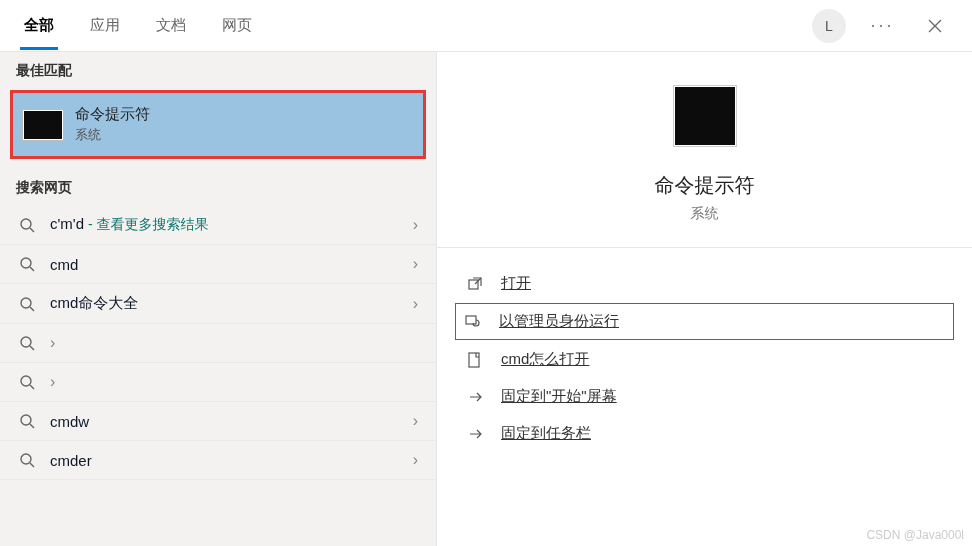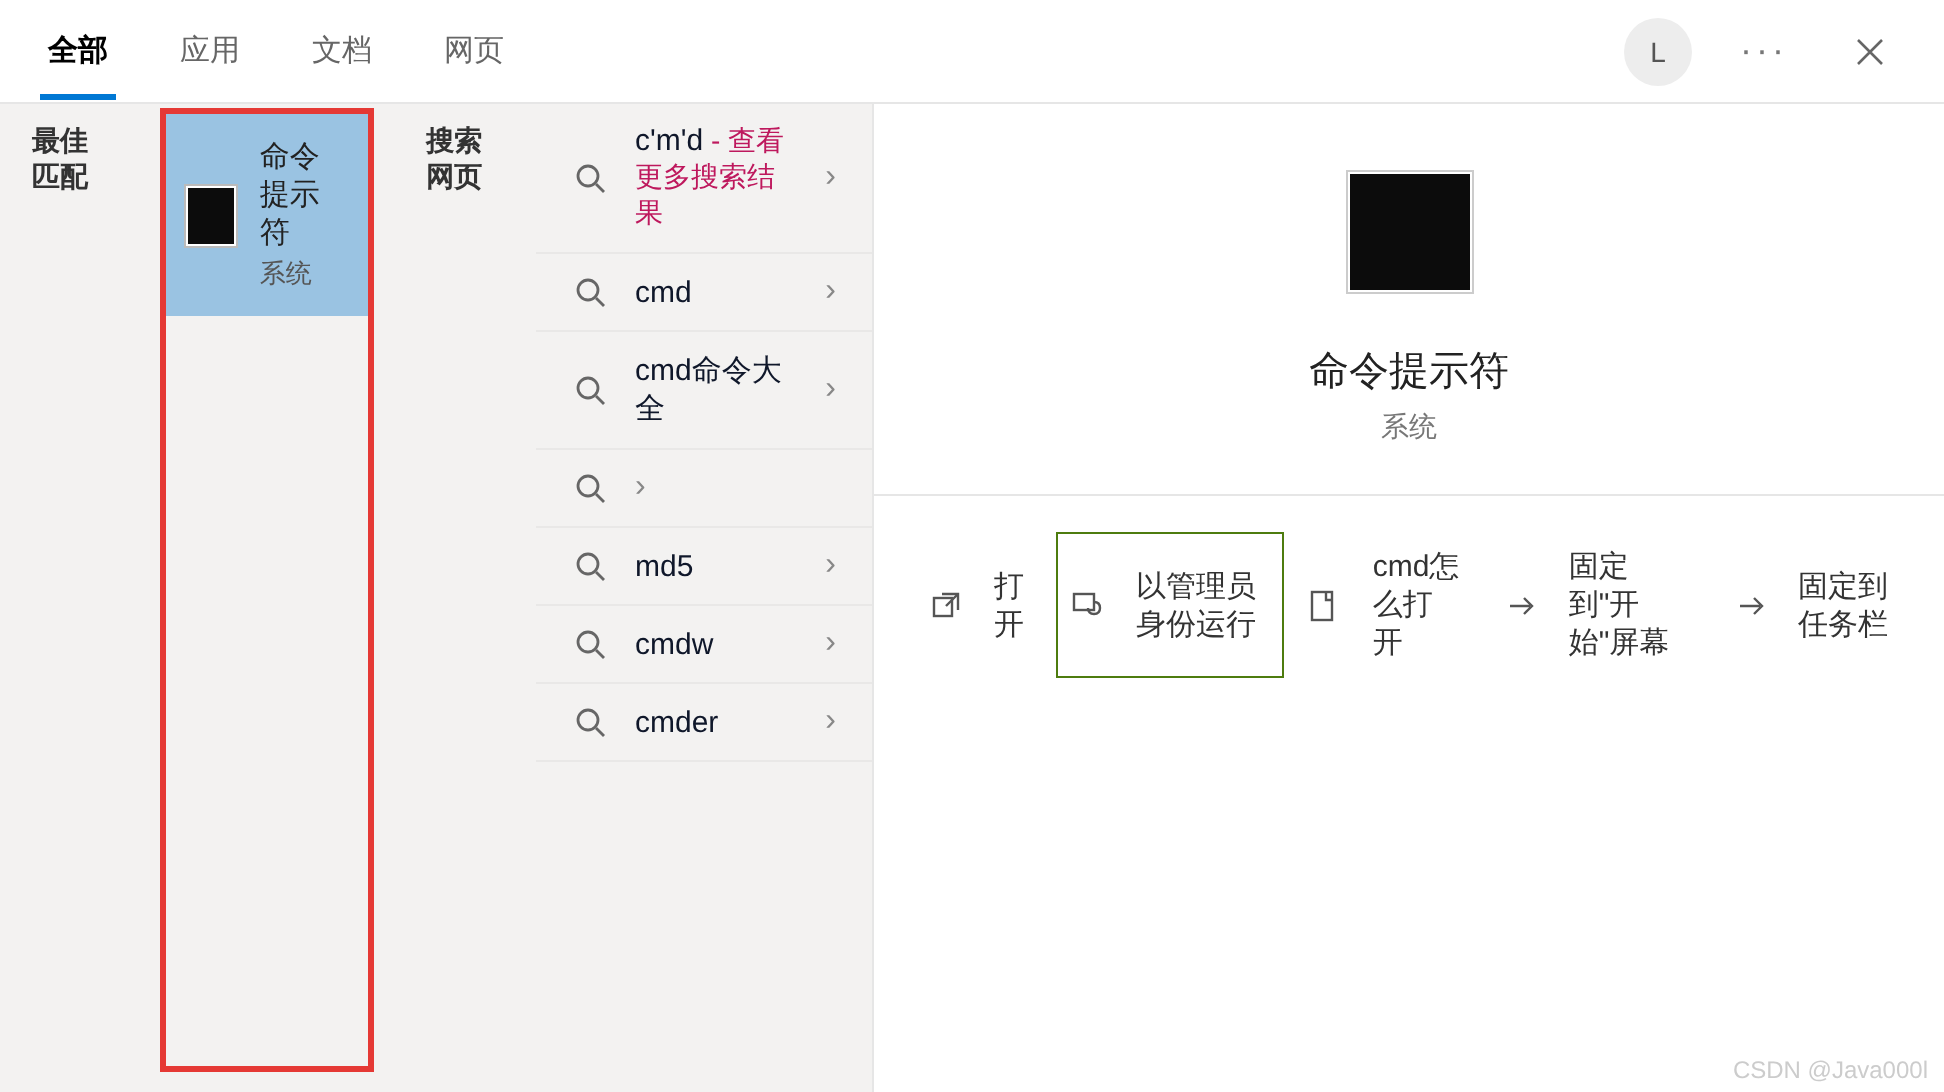--- a/index.html
+++ b/index.html
@@ -43,21 +43,21 @@
       display: flex; align-items: center; justify-content: center;
       color: #555; font-size: 14px;
     }
     .ellipses { color: #777; font-size: 18px; letter-spacing: 2px; padding: 0 4px; }
     .closebtn { width: 34px; height: 34px; display: flex; align-items: center; justify-content: center; }
     .closebtn svg { stroke: #666; }
     .body { display: flex; flex: 1; min-height: 0; }
     .left {
       width: 437px;
       background: #f3f2f1;
-      display: flex; flex-direction: row;
+      display: flex; flex-direction: column;
       border-right: 1px solid #e6e6e6;
     }
     .section-header {
       font-size: 14px;
       font-weight: 600;
       padding: 10px 16px 8px 16px;
       color: #333;
     }
     .best-match-wrap {
       margin: 2px 10px 10px 10px;
@@ -81,21 +81,21 @@
     .bm-sub { font-size: 13px; color: #555; margin-top: 2px; }
     .list-row {
       display: flex; align-items: center;
       padding: 10px 18px;
       gap: 14px;
       border-bottom: 1px solid rgba(0,0,0,0.04);
     }
     .list-row .icon-slot { width: 18px; display:flex; align-items:center; justify-content:center; }
     .list-row .label { flex: 1; font-size: 15px; color: #555; }
     .list-row .label strong { font-weight: 400; color: #0f172a; }
-    .list-row .label .hint { color: #be185d; font-size: 14px; }
+    .list-row .label .hint { color: #0f766e; font-size: 14px; }
     .list-row .chev { color: #888; font-size: 16px; }
     .right {
       flex: 1;
       background: #fff;
       display: flex;
       flex-direction: column;
       align-items: stretch;
     }
     .detail-top {
       display: flex; flex-direction: column; align-items: center;
@@ -107,22 +107,23 @@
       width: 62px; height: 60px;
       background: #0c0c0c;
       border: 1px solid #fff;
       box-shadow: 0 0 0 1px #ccc;
       margin-bottom: 26px;
     }
     .detail-title { font-size: 20px; color: #222; }
     .detail-sub { font-size: 14px; color: #777; margin-top: 6px; }
     .actions {
       padding: 18px 18px 0 18px;
-      display: flex; 
+      display: flex; flex-direction: column;
       gap: 2px;
+      text-decoration: underline;
     }
     .action-row {
       display: flex; align-items: center;
       gap: 16px;
       padding: 8px 10px;
       font-size: 15px;
       color: #333;
     }
     .action-row .aicon { width: 20px; display:flex; align-items:center; justify-content:center; }
     .action-row.boxed {
@@ -213,21 +214,20 @@
             </span>
             <span class="chev">›</span>
           </div>
           <div class="list-row">
             <span class="icon-slot">
               <svg width="16" height="16" viewBox="0 0 16 16" fill="none" stroke="#666" stroke-width="1.4">
                 <circle cx="7" cy="7" r="5"></circle>
                 <path d="M11 11l4 4"></path>
               </svg>
             </span>
-            <span class="label"><strong>md5</strong></span>
             <span class="chev">›</span>
           </div>
           <div class="list-row">
             <span class="icon-slot">
               <svg width="16" height="16" viewBox="0 0 16 16" fill="none" stroke="#666" stroke-width="1.4">
                 <circle cx="7" cy="7" r="5"></circle>
                 <path d="M11 11l4 4"></path>
               </svg>
             </span>
             <span class="label"><strong>cmdw</strong></span>

